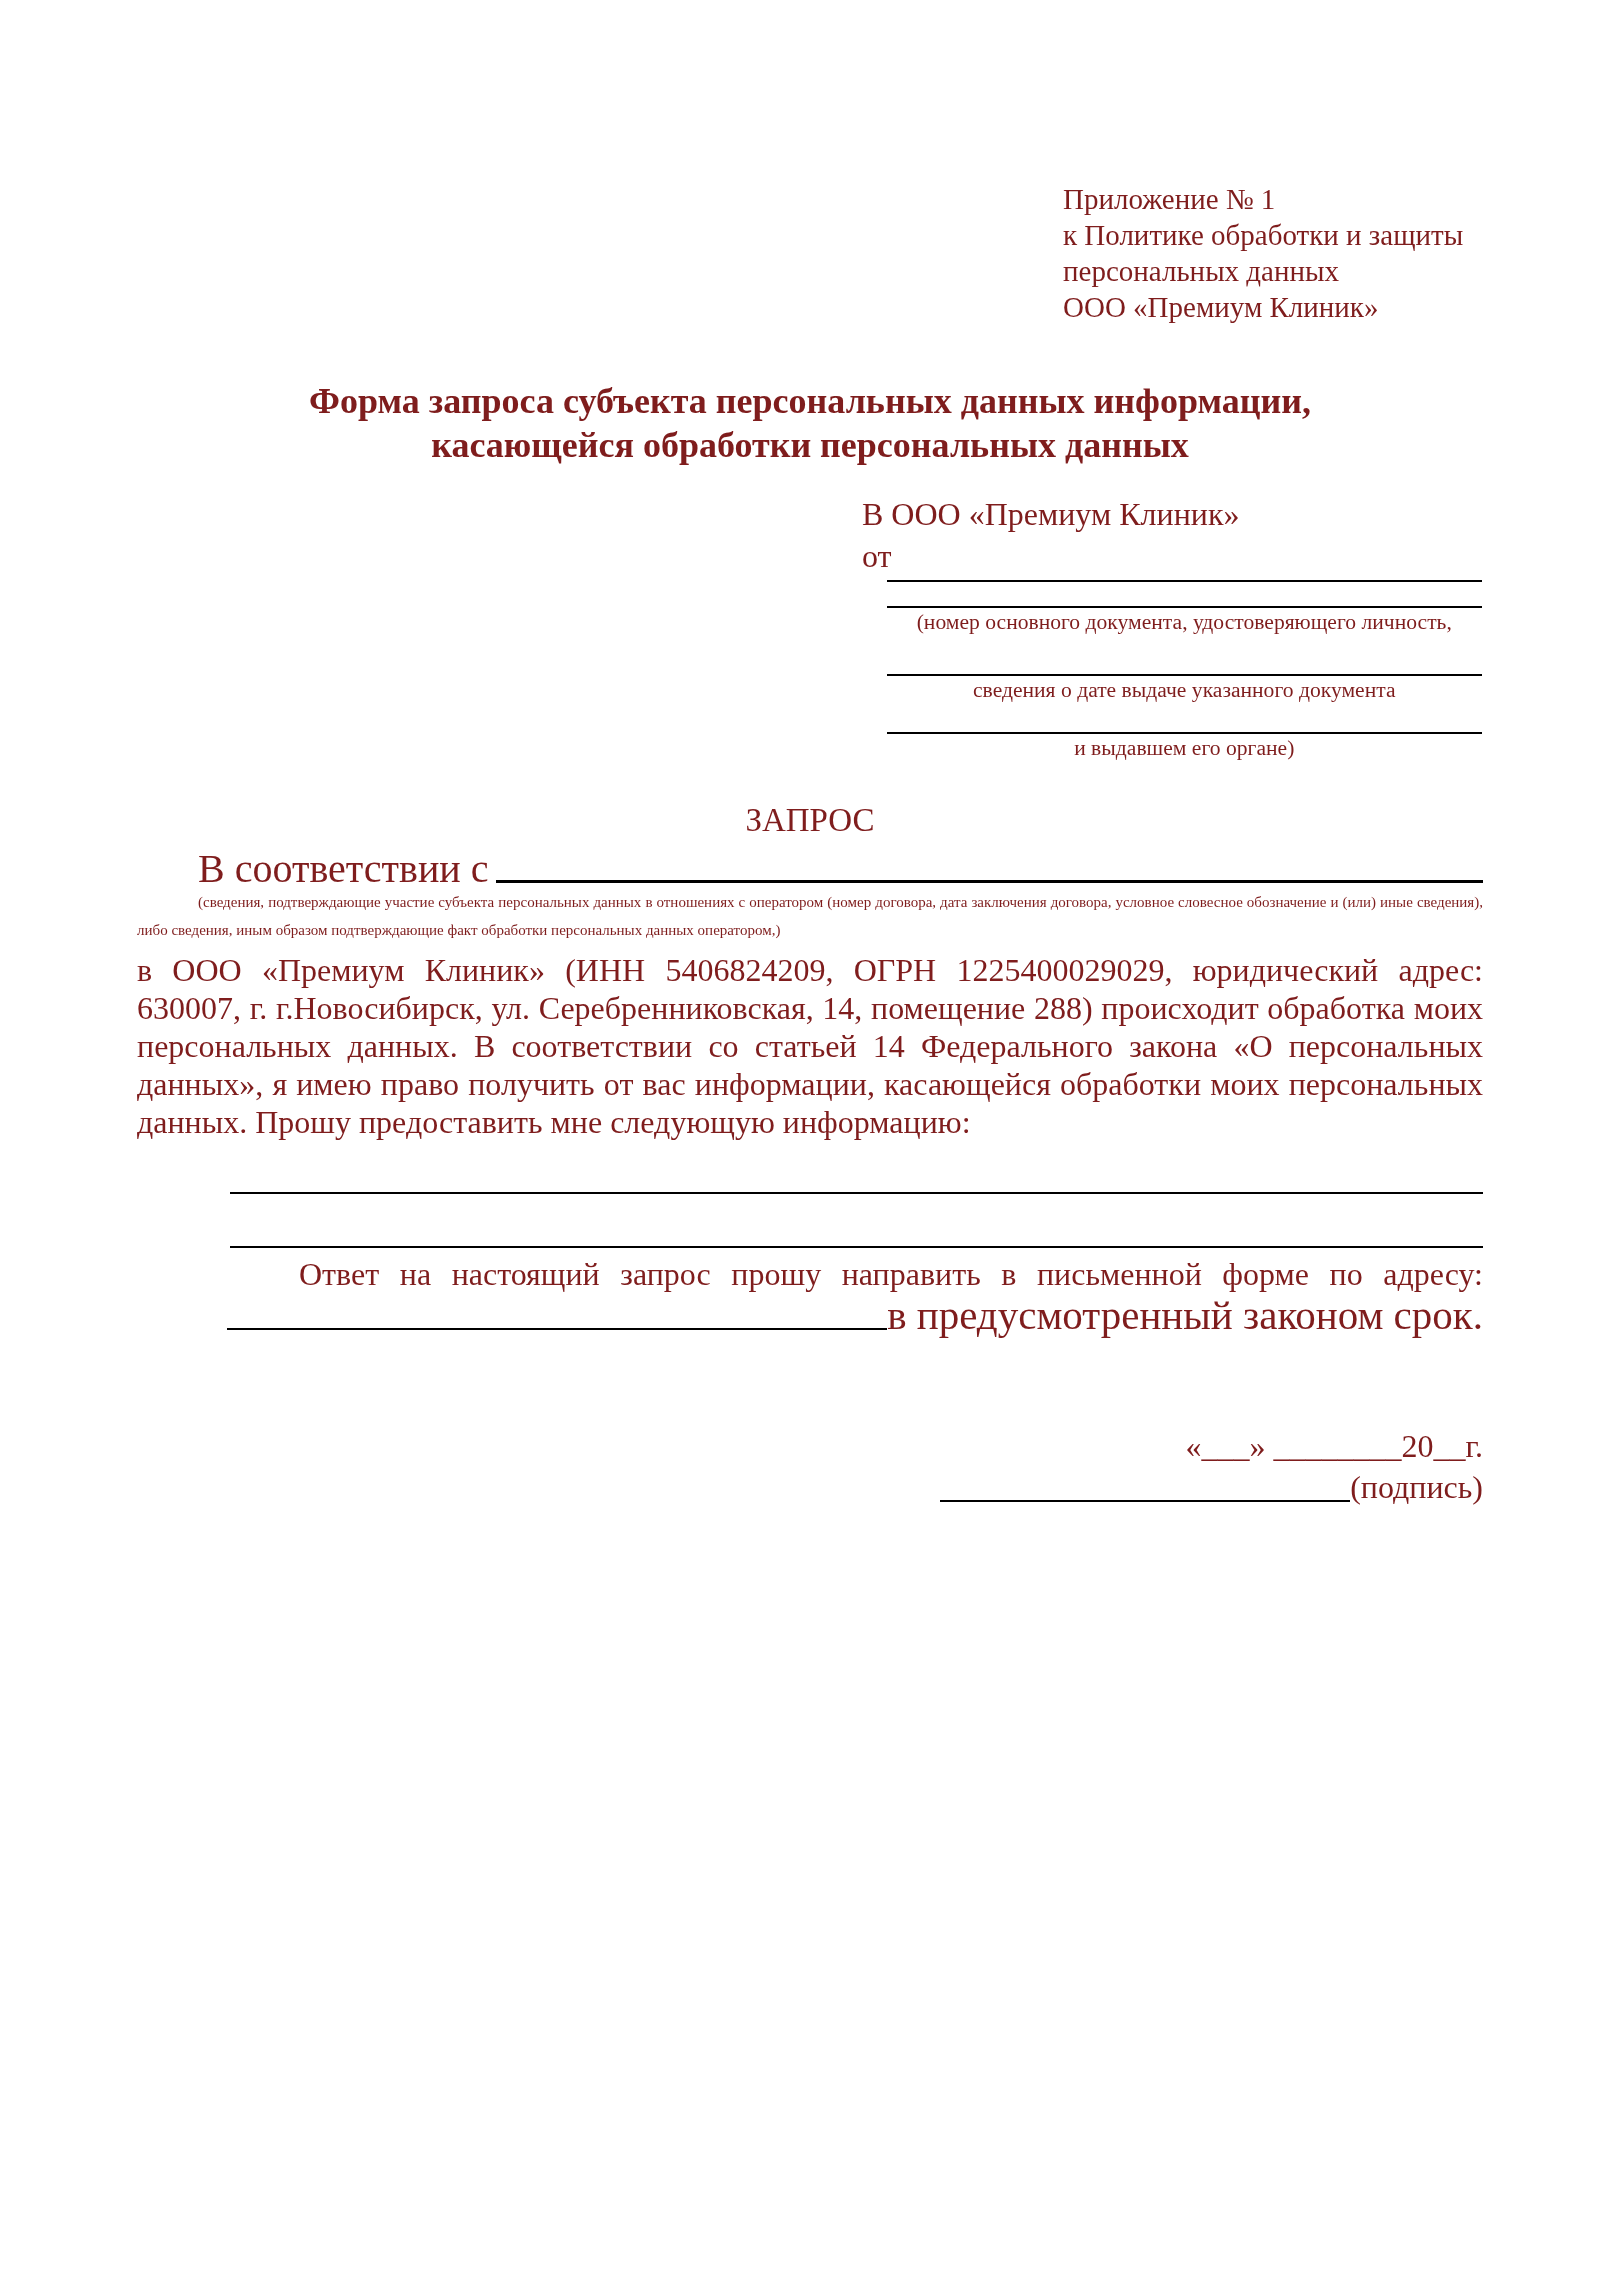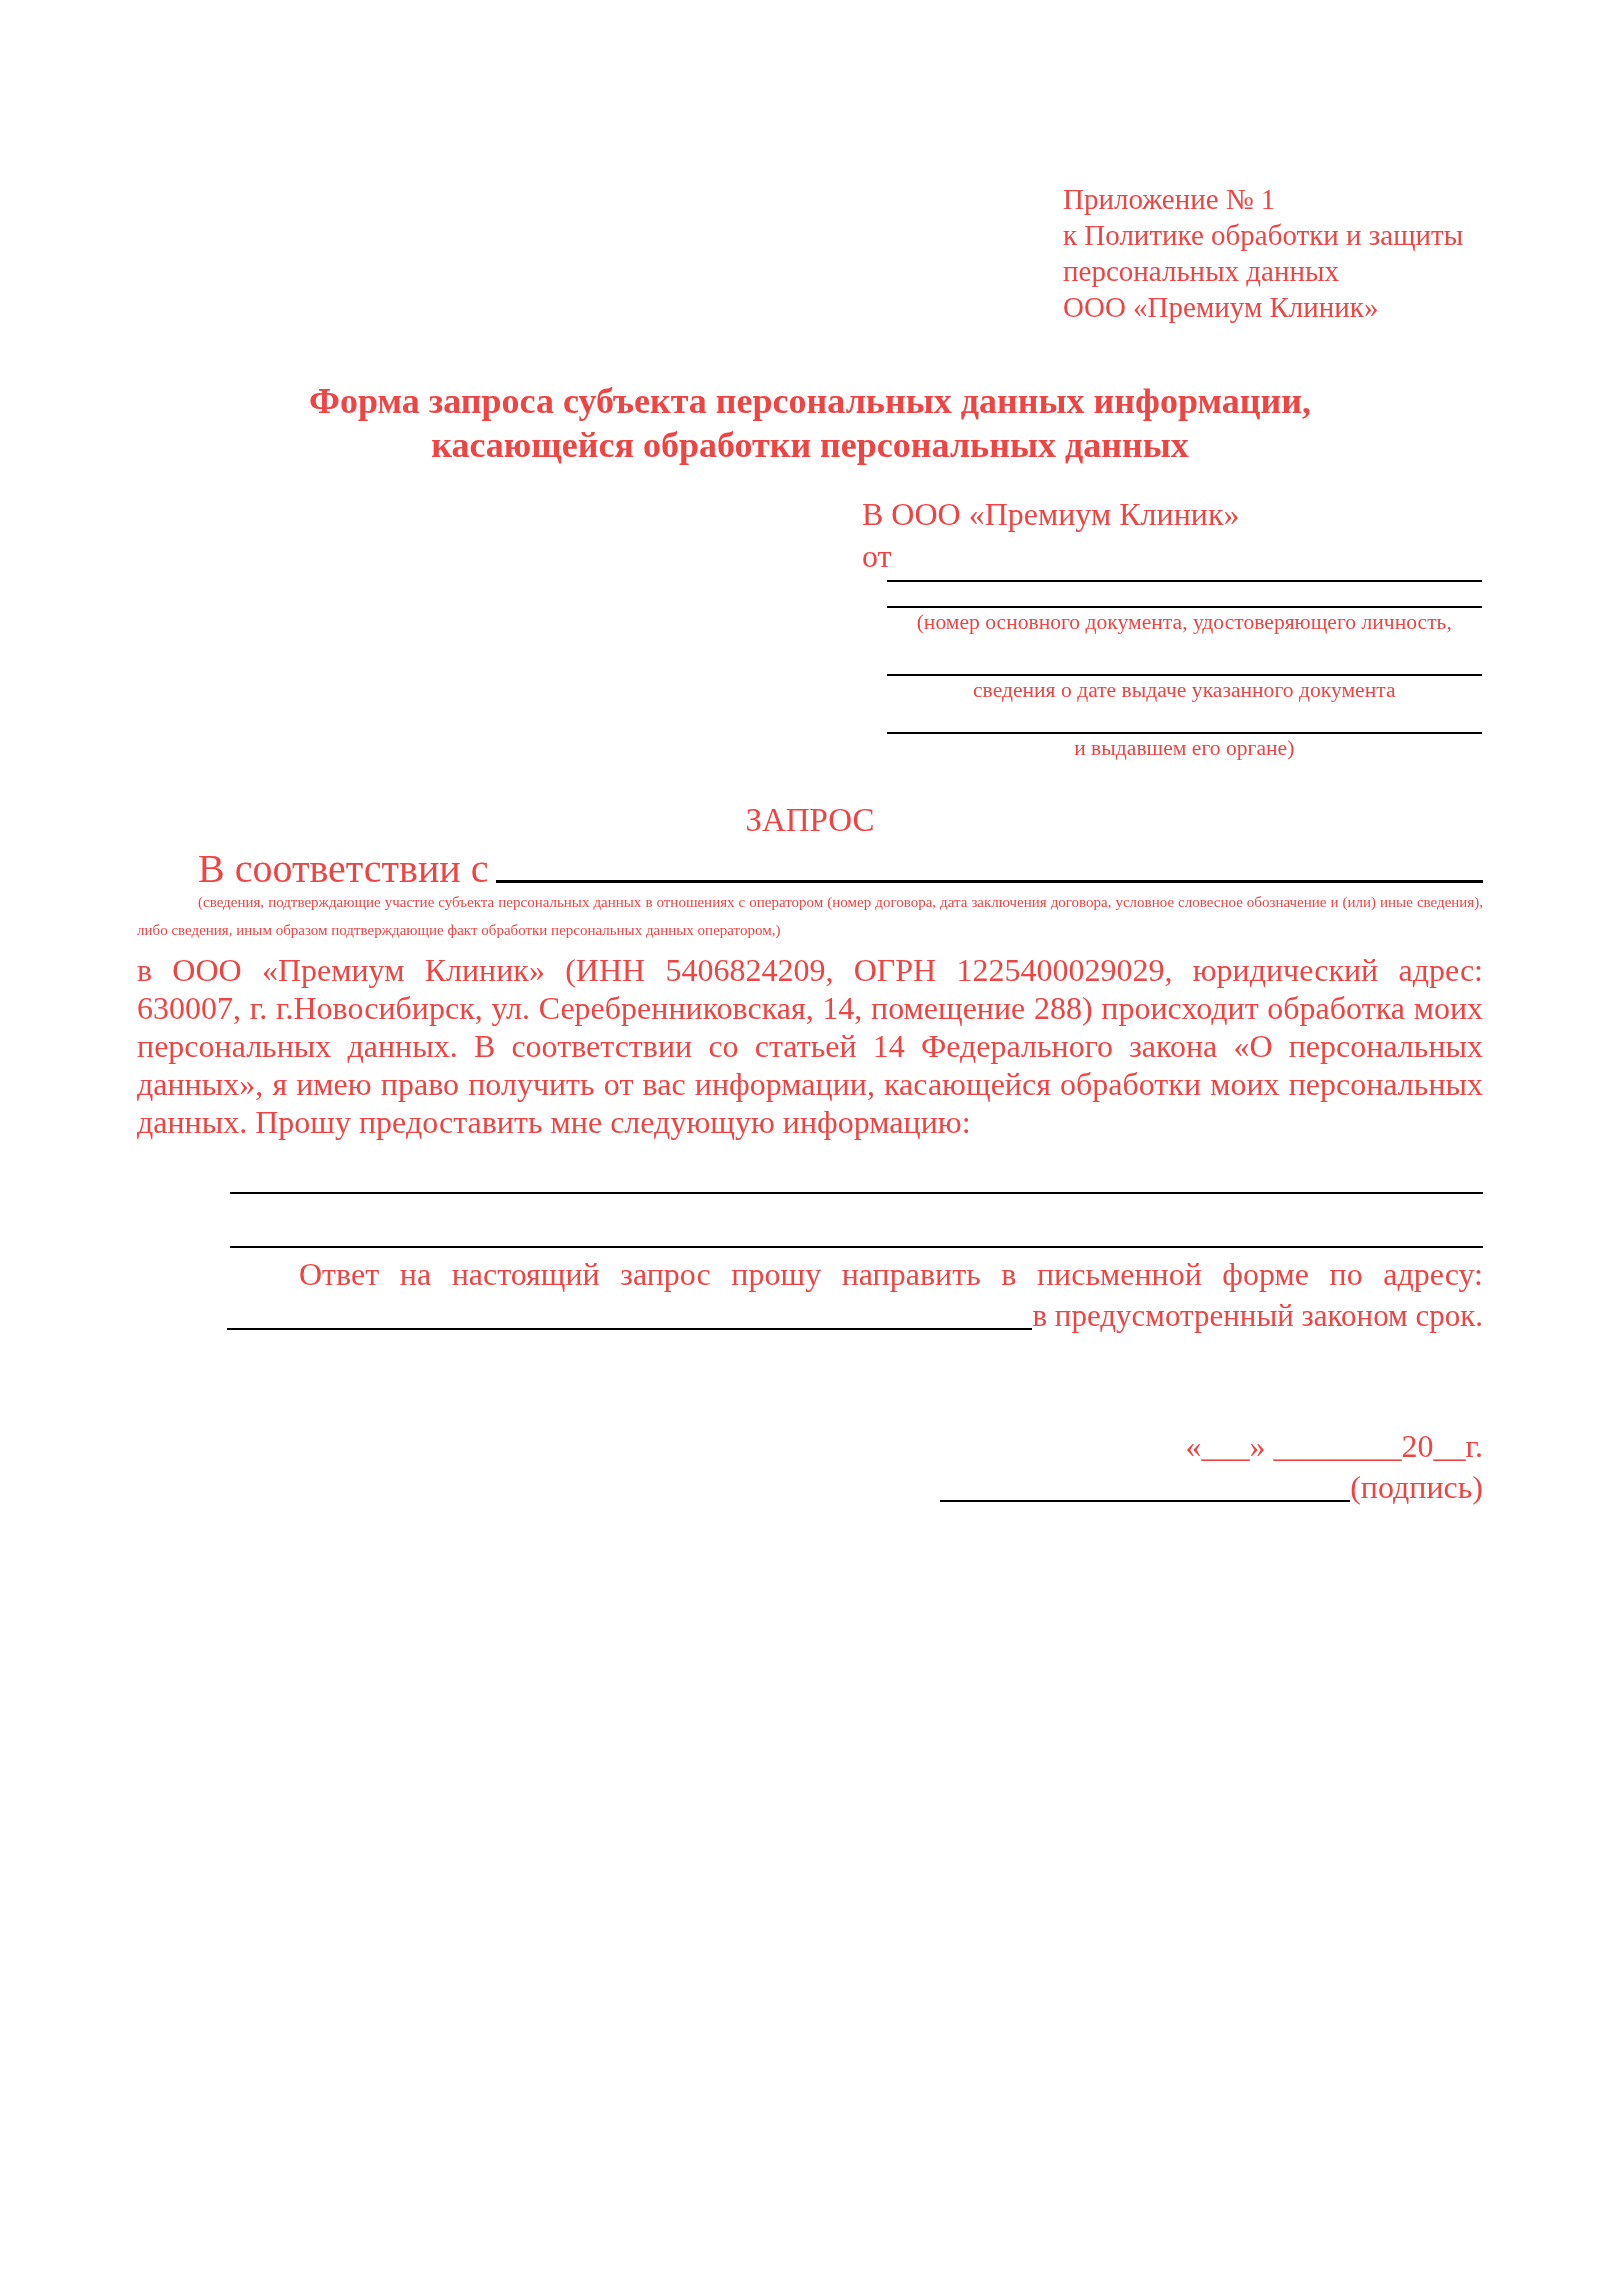--- a/index.html
+++ b/index.html
@@ -2,21 +2,21 @@
 <html><head>
 <meta charset="utf-8">
 <style>
   * { margin: 0; padding: 0; box-sizing: border-box; }
   html, body { background: #ffffff; }
   .page {
     position: relative;
     width: 1621px;
     height: 2294px;
     background: #ffffff;
-    color: #ef4444;
+    color: #7f1d1d;
     font-family: "Liberation Serif", "DejaVu Serif", serif;
     overflow: hidden;
   }
   .content {
     position: absolute;
     left: 137px;
     top: 0;
     width: 1346px;
   }
 
@@ -111,21 +111,21 @@
     margin-top: 5.9px;
     font-size: 32px;
     line-height: 41px;
     text-indent: 162px;
     text-align: justify;
     text-align-last: justify;
   }
   .reply-line2 {
     display: flex;
     align-items: flex-end;
-    font-size: 31px;
+    font-size: 41px;
     line-height: 41px;
   }
   .reply-line2 .fill {
     flex: 1;
     margin-left: 90px;
     border-bottom: 2.9px solid #000;
     margin-bottom: 5.9px;
   }
   .reply-line2 .tail { white-space: nowrap; }
 

